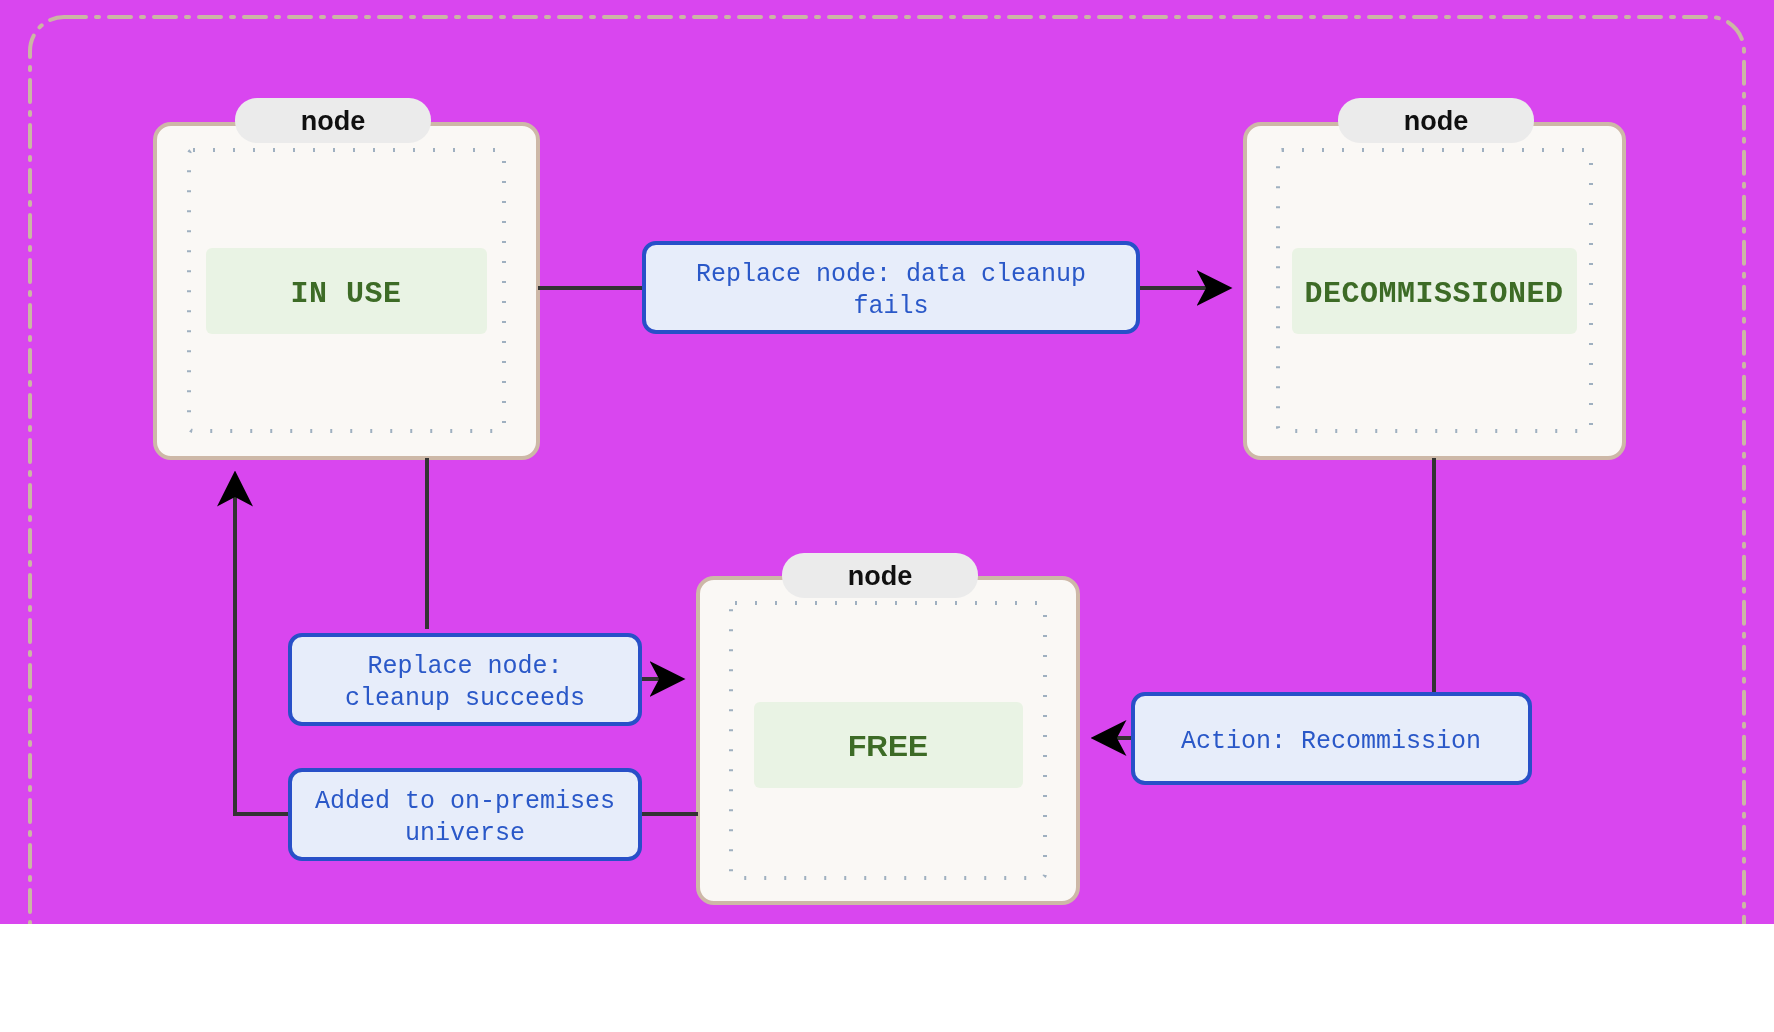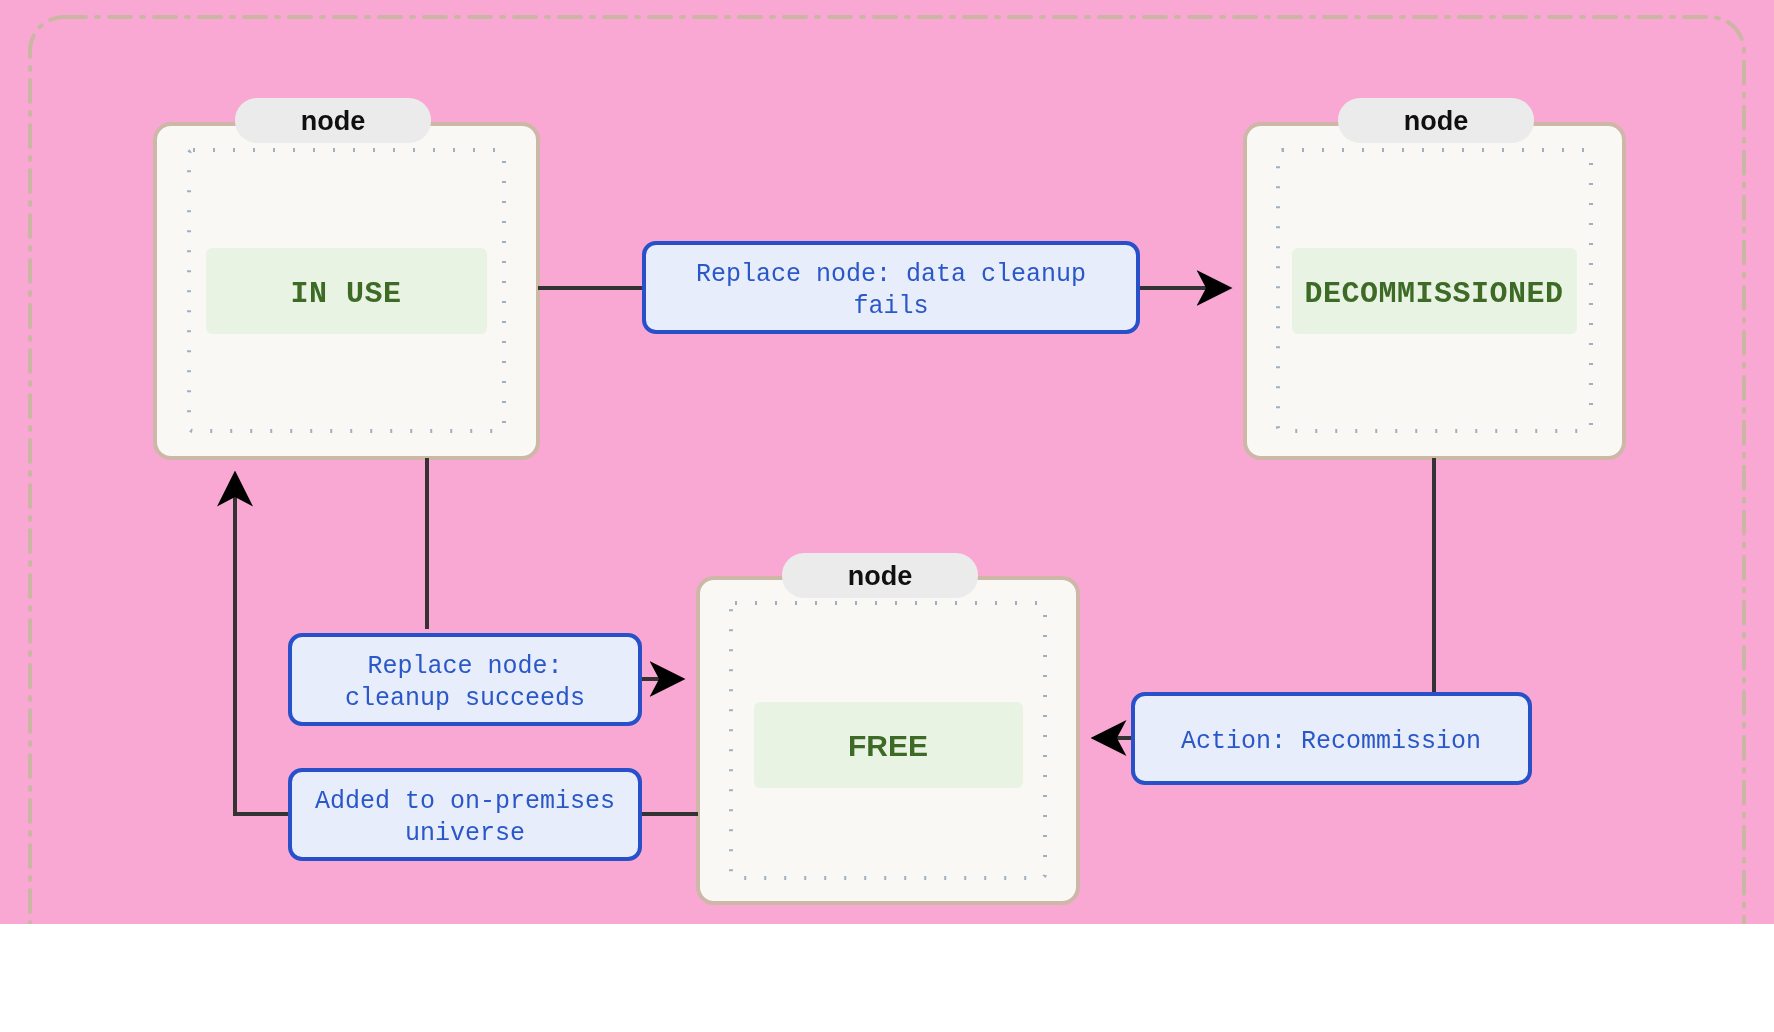--- a/index.html
+++ b/index.html
@@ -5,21 +5,21 @@
   html, body {
     margin: 0;
     padding: 0;
     background: #ffffff;
     font-family: "Liberation Sans", sans-serif;
   }
   #root {
     position: relative;
     width: 1774px;
     height: 924px;
-    background: #f9a8d4;
+    background: #d946ef;
     overflow: hidden;
   }
   #diagram-svg {
     position: absolute;
     left: 0;
     top: 0;
     width: 1774px;
     height: 1032px;
     display: block;
   }

